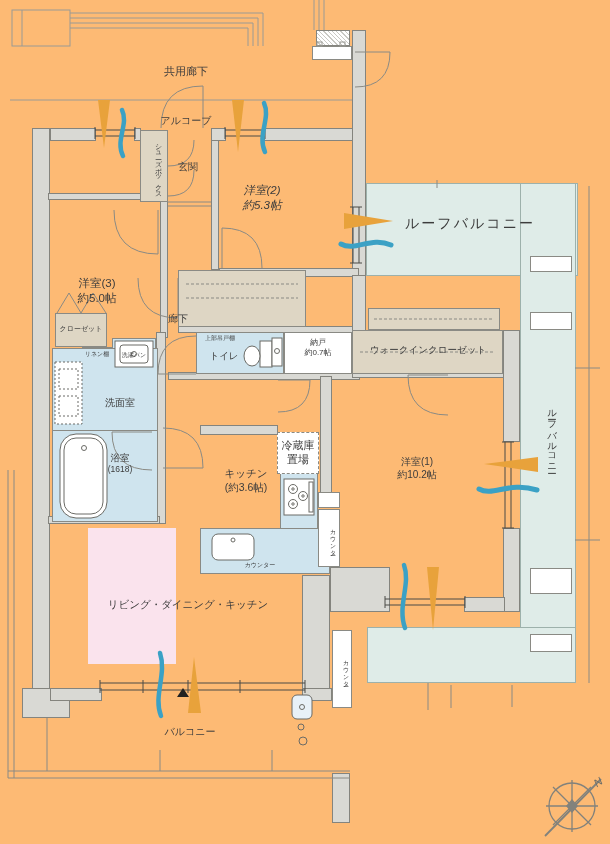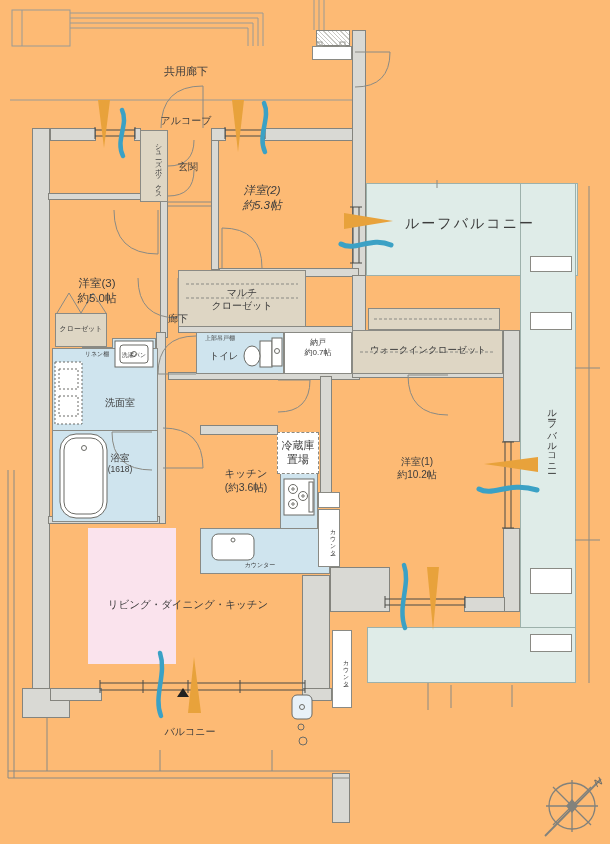--- a/index.html
+++ b/index.html
@@ -206,24 +206,20 @@
     <span style="display:block;">洋室(2)</span>
     <span style="display:block;">約5.3帖</span>
   </div>
   <div class="lbl" style="left:45px;top:228px;width:104px;font-size:11.5px;margin-top:48px;">
     <span style="display:block;">洋室(3)</span>
     <span style="display:block;">約5.0帖</span>
   </div>
   <div class="lbl" style="left:375px;top:214px;width:190px;">
     <span style="display:block;font-size:14px;letter-spacing:2px;">ルーフバルコニー</span>
   </div>
-  <div class="lbl" style="left:182px;top:286px;width:120px;font-size:10px;">
-    <span style="display:block;">マルチ</span>
-    <span style="display:block;">クローゼット</span>
-  </div>
   <div class="lbl" style="left:156px;top:312px;width:44px;font-size:10px;"><span>廊下</span></div>
   <div class="lbl" style="left:55px;top:324px;width:52px;font-size:7px;"><span>クローゼット</span></div>
   <div class="lbl" style="left:82px;top:351px;width:30px;font-size:6px;"><span>リネン棚</span></div>
   <div class="lbl" style="left:110px;top:352px;width:48px;font-size:6px;"><span>洗濯パン</span></div>
   <div class="lbl" style="left:196px;top:335px;width:48px;font-size:6px;"><span>上部吊戸棚</span></div>
   <div class="lbl" style="left:198px;top:350px;width:52px;font-size:9.5px;"><span>トイレ</span></div>
   <div class="lbl" style="left:284px;top:338px;width:68px;font-size:8px;">
     <span style="display:block;">納戸</span>
     <span style="display:block;">約0.7帖</span>
   </div>

